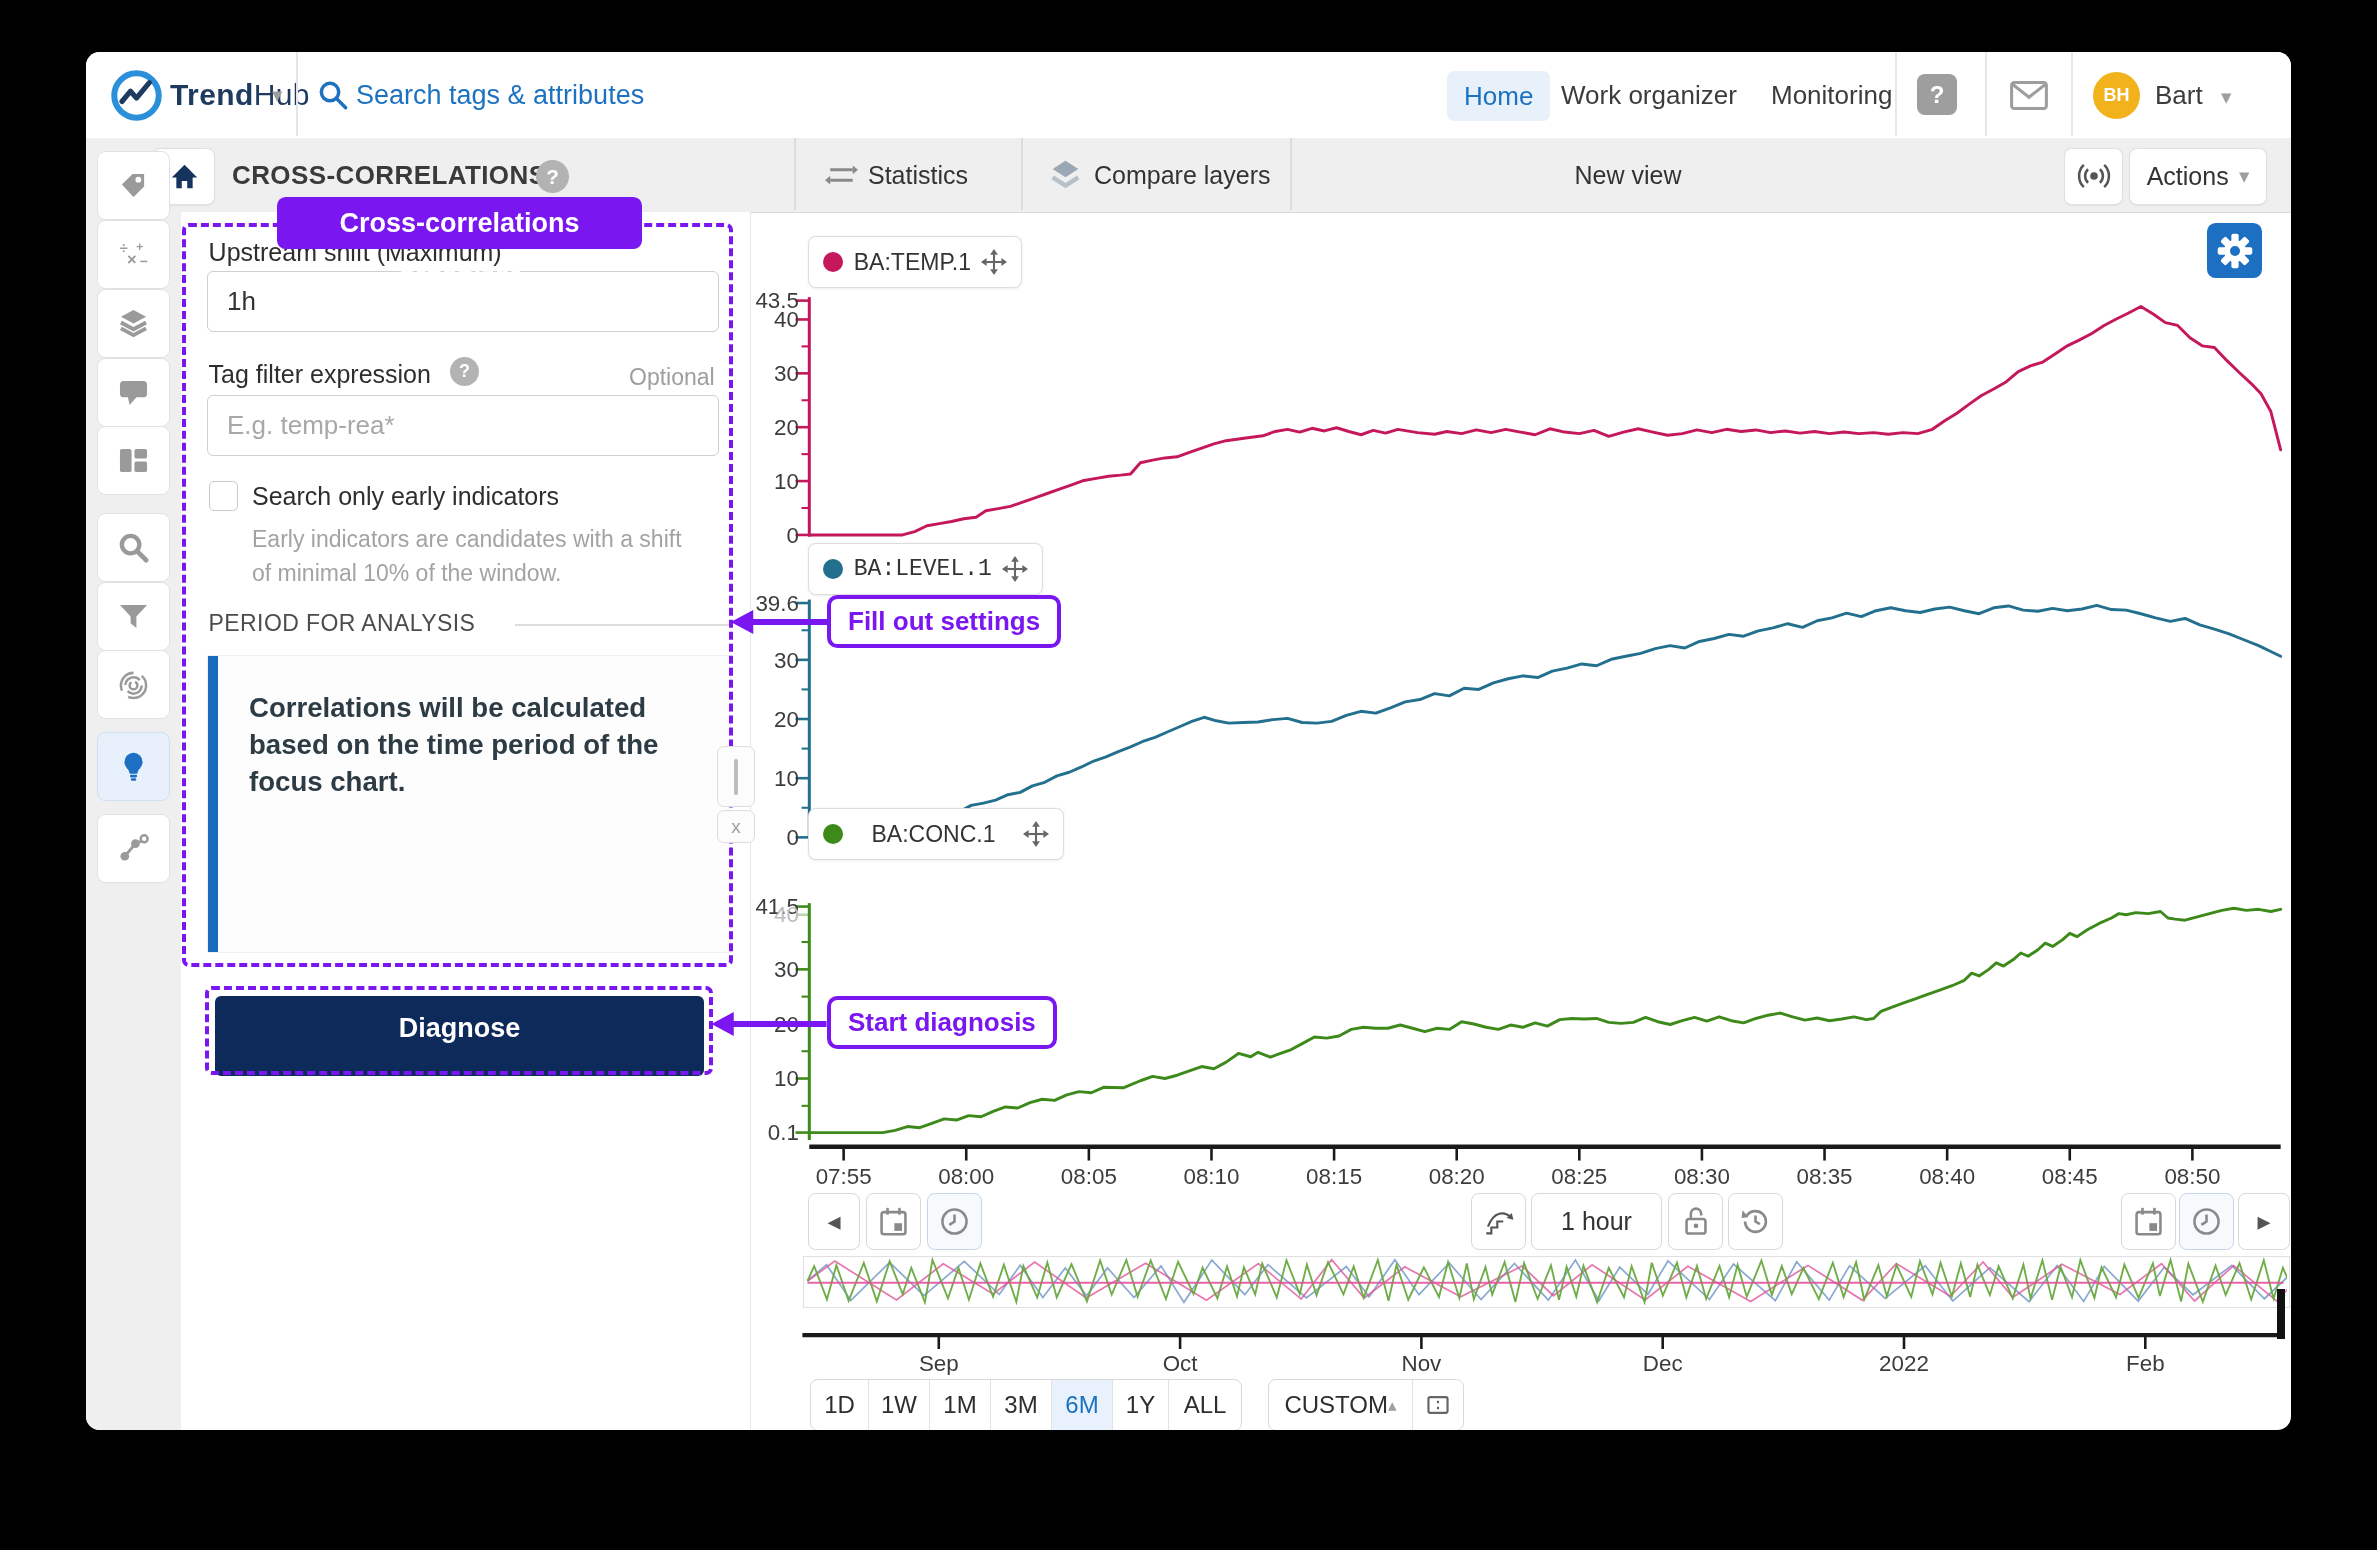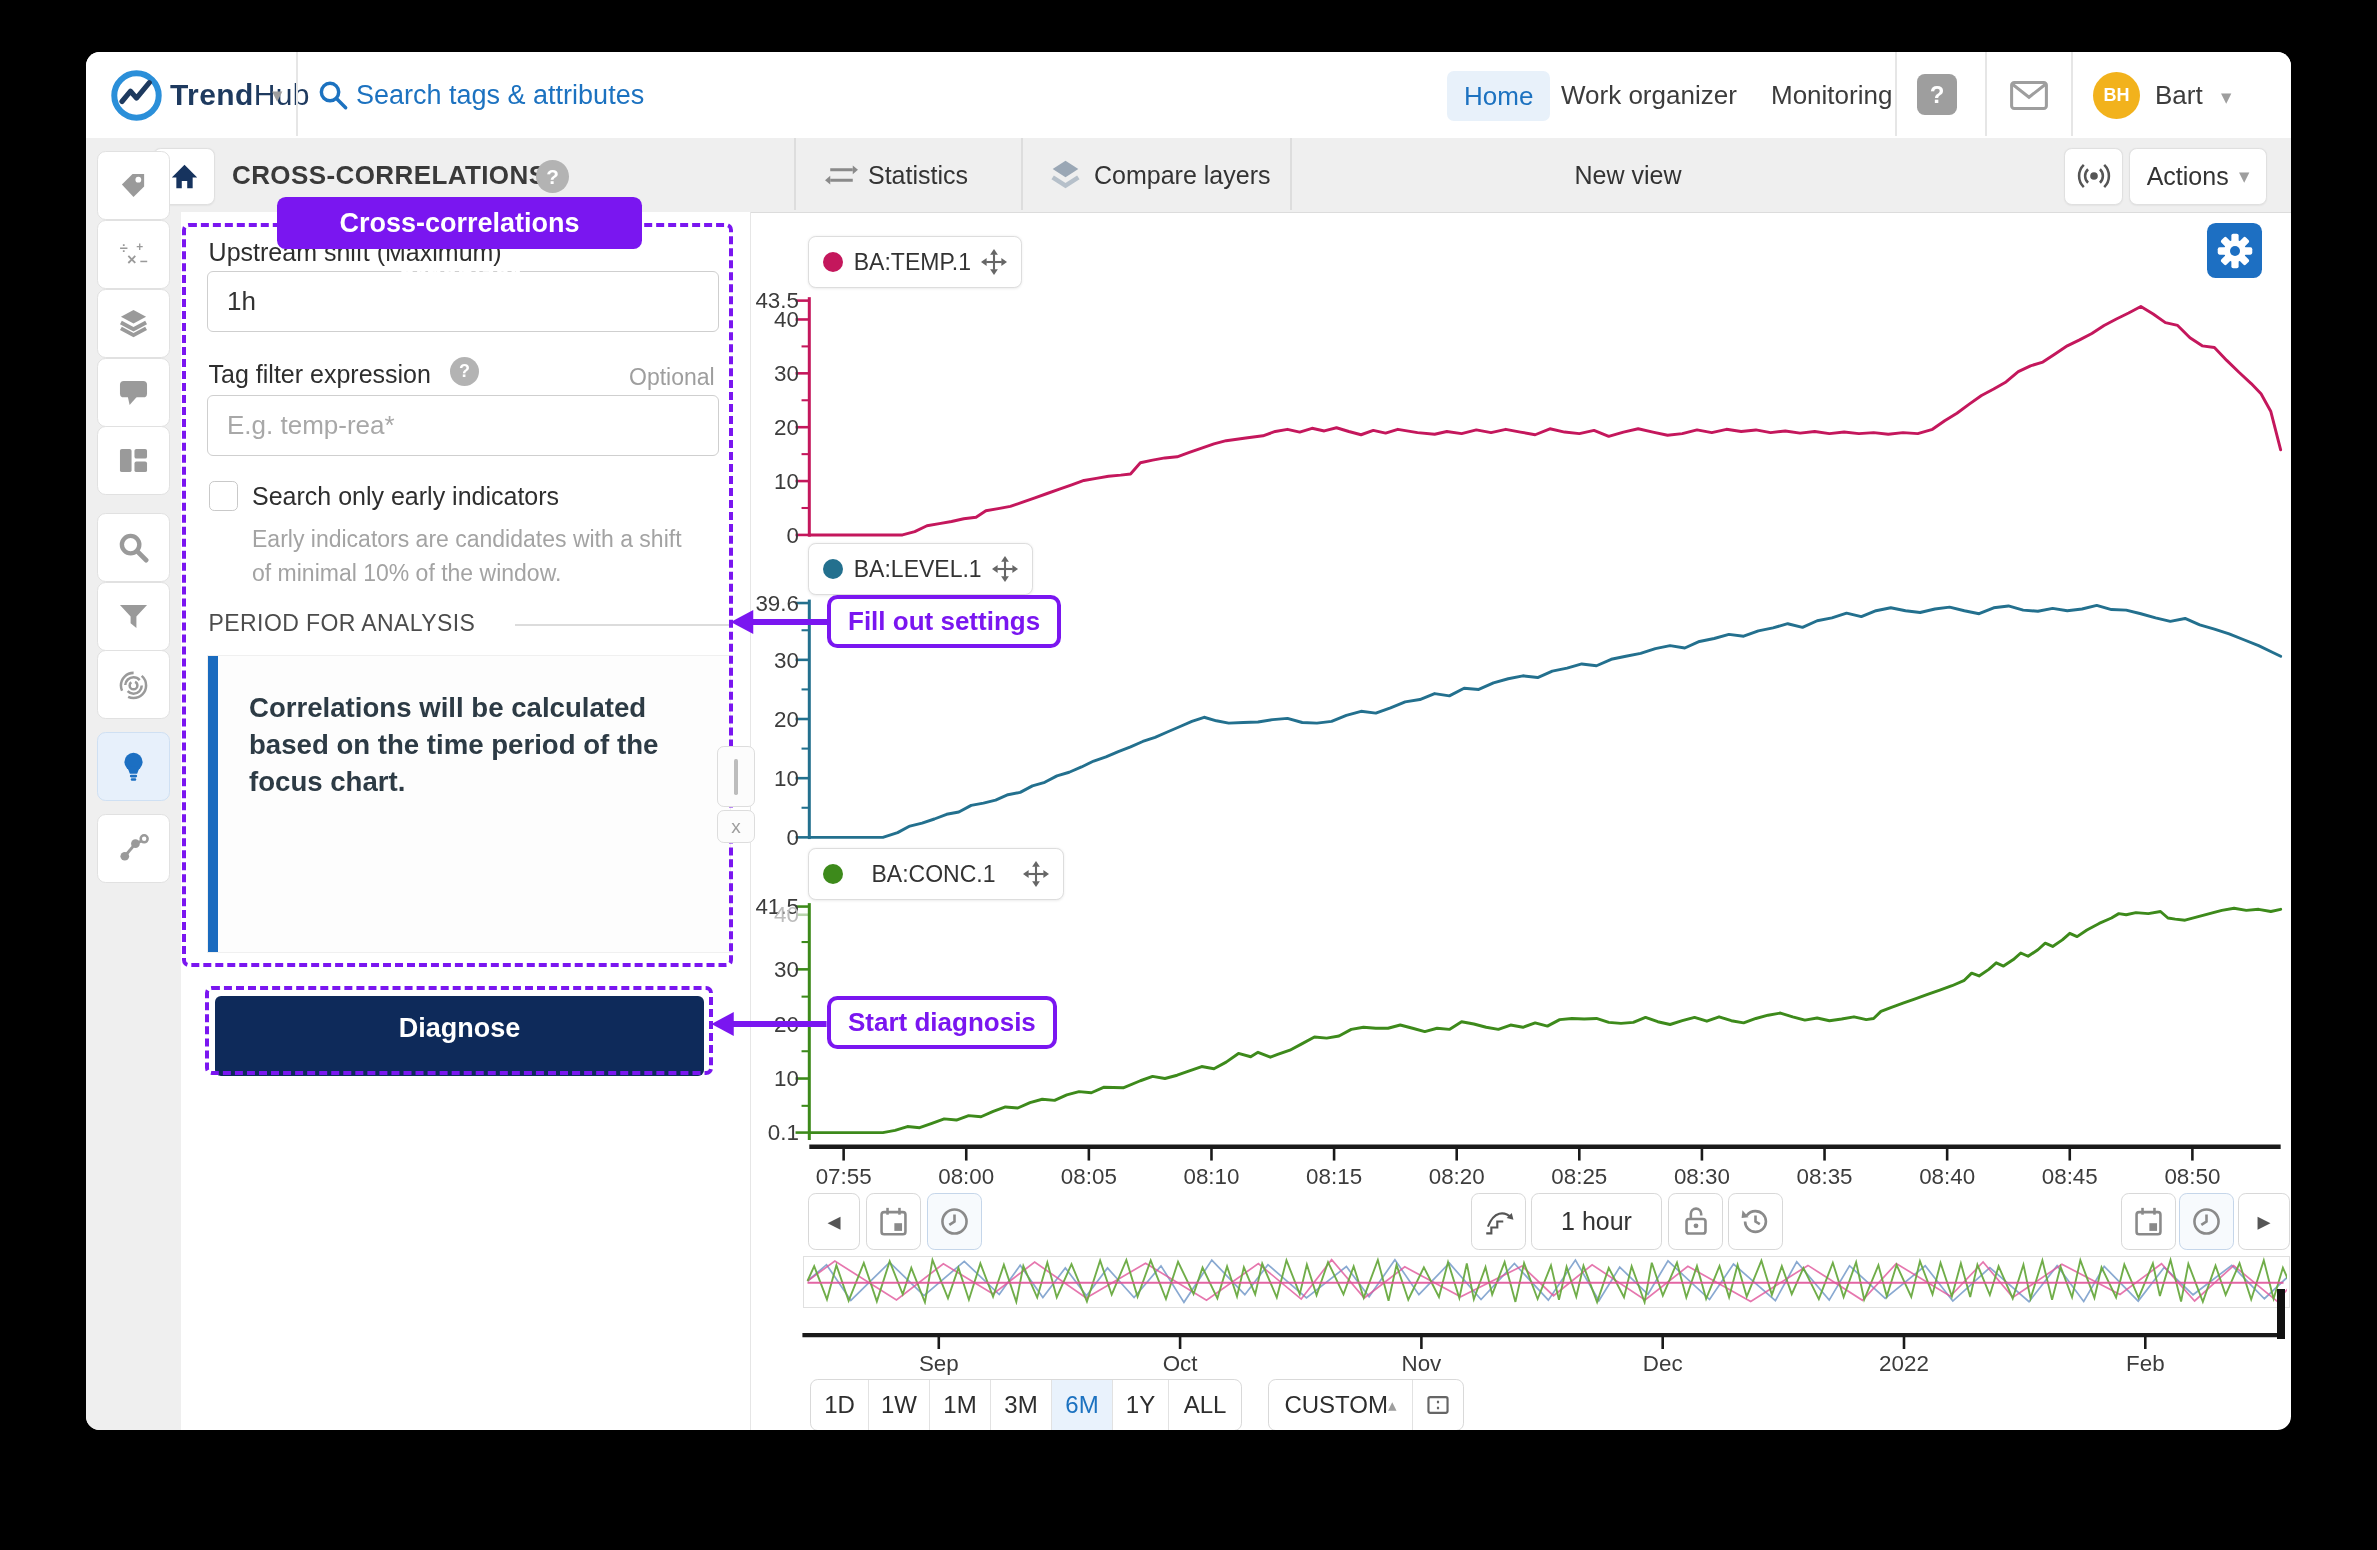--- a/index.html
+++ b/index.html
@@ -259,33 +259,33 @@
         <span class="llabel">BA:TEMP.1</span>
         <svg width="26" height="26" viewBox="0 0 30 30">
           <line x1="15" y1="6" x2="15" y2="24" stroke="#666" stroke-width="2.4"></line>
           <line x1="6" y1="15" x2="24" y2="15" stroke="#666" stroke-width="2.4"></line>
           <polygon points="15,0 10.5,6.5 19.5,6.5" fill="#666"></polygon>
           <polygon points="15,30 10.5,23.5 19.5,23.5" fill="#666"></polygon>
           <polygon points="0,15 6.5,10.5 6.5,19.5" fill="#666"></polygon>
           <polygon points="30,15 23.5,10.5 23.5,19.5" fill="#666"></polygon>
         </svg>
       </div>
-      <div class="legend" style="left: 722px; top: 491px;">
+      <div class="legend" style="left: 722px; top: 491px; font-family: Liberation Mono, monospace;">
         <span class="dot" style="background:#23708e"></span>
         <span class="llabel">BA:LEVEL.1</span>
         <svg width="26" height="26" viewBox="0 0 30 30">
           <line x1="15" y1="6" x2="15" y2="24" stroke="#666" stroke-width="2.4"></line>
           <line x1="6" y1="15" x2="24" y2="15" stroke="#666" stroke-width="2.4"></line>
           <polygon points="15,0 10.5,6.5 19.5,6.5" fill="#666"></polygon>
           <polygon points="15,30 10.5,23.5 19.5,23.5" fill="#666"></polygon>
           <polygon points="0,15 6.5,10.5 6.5,19.5" fill="#666"></polygon>
           <polygon points="30,15 23.5,10.5 23.5,19.5" fill="#666"></polygon>
         </svg>
       </div>
-      <div class="legend" style="left: 722px; top: 796px; gap: 28px;">
+      <div class="legend" style="left: 722px; top: 756px; gap: 28px;">
         <span class="dot" style="background:#3d8a1b"></span>
         <span class="llabel">BA:CONC.1</span>
         <svg width="26" height="26" viewBox="0 0 30 30">
           <line x1="15" y1="6" x2="15" y2="24" stroke="#666" stroke-width="2.4"></line>
           <line x1="6" y1="15" x2="24" y2="15" stroke="#666" stroke-width="2.4"></line>
           <polygon points="15,0 10.5,6.5 19.5,6.5" fill="#666"></polygon>
           <polygon points="15,30 10.5,23.5 19.5,23.5" fill="#666"></polygon>
           <polygon points="0,15 6.5,10.5 6.5,19.5" fill="#666"></polygon>
           <polygon points="30,15 23.5,10.5 23.5,19.5" fill="#666"></polygon>
         </svg>

